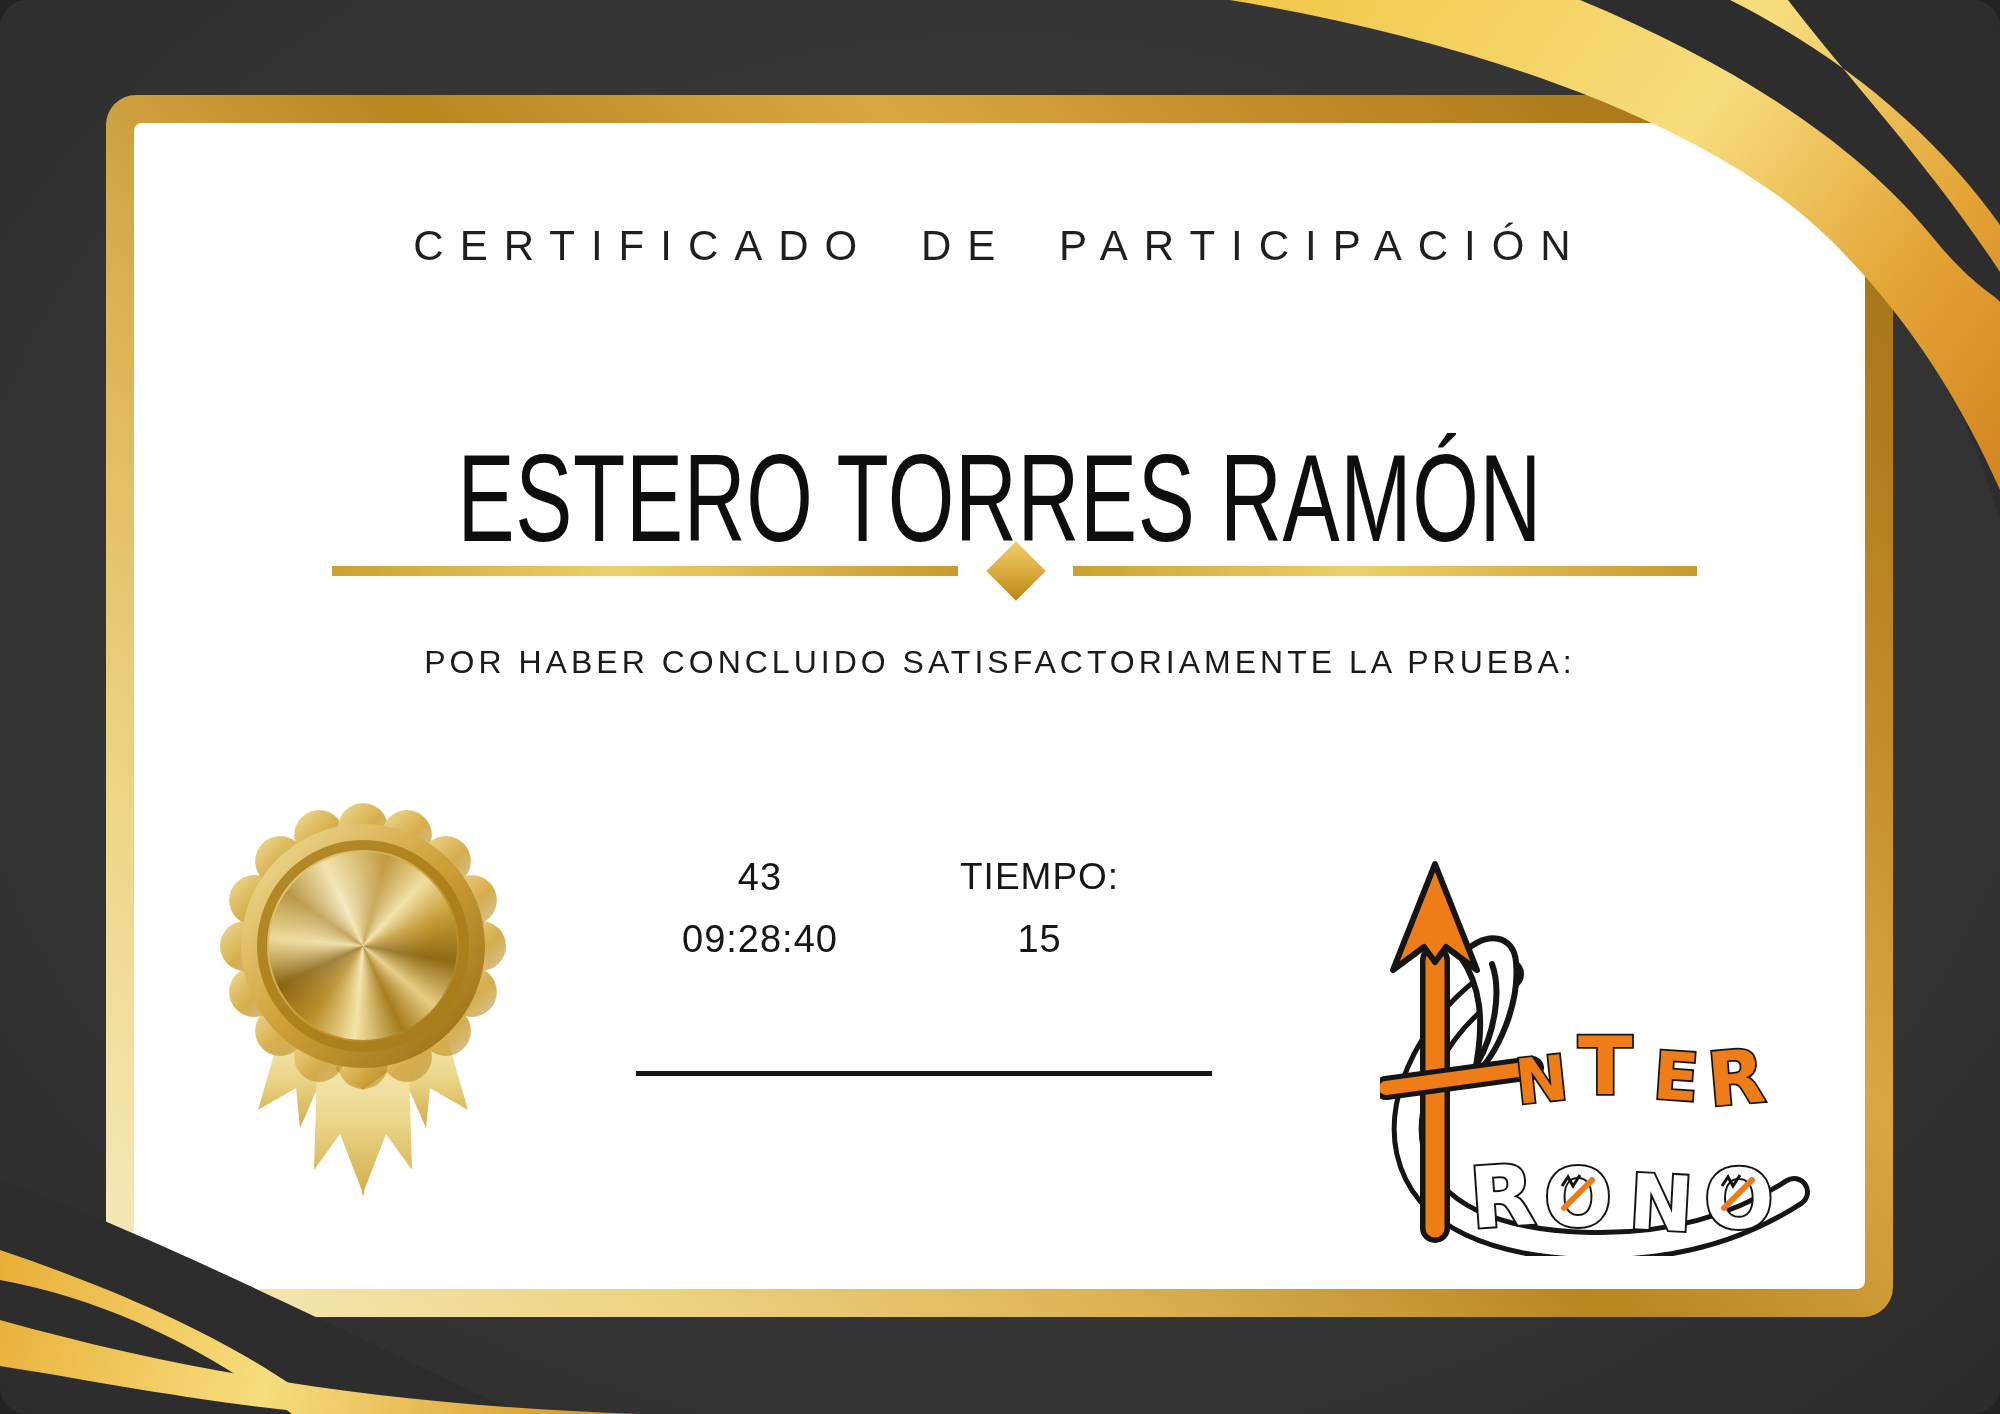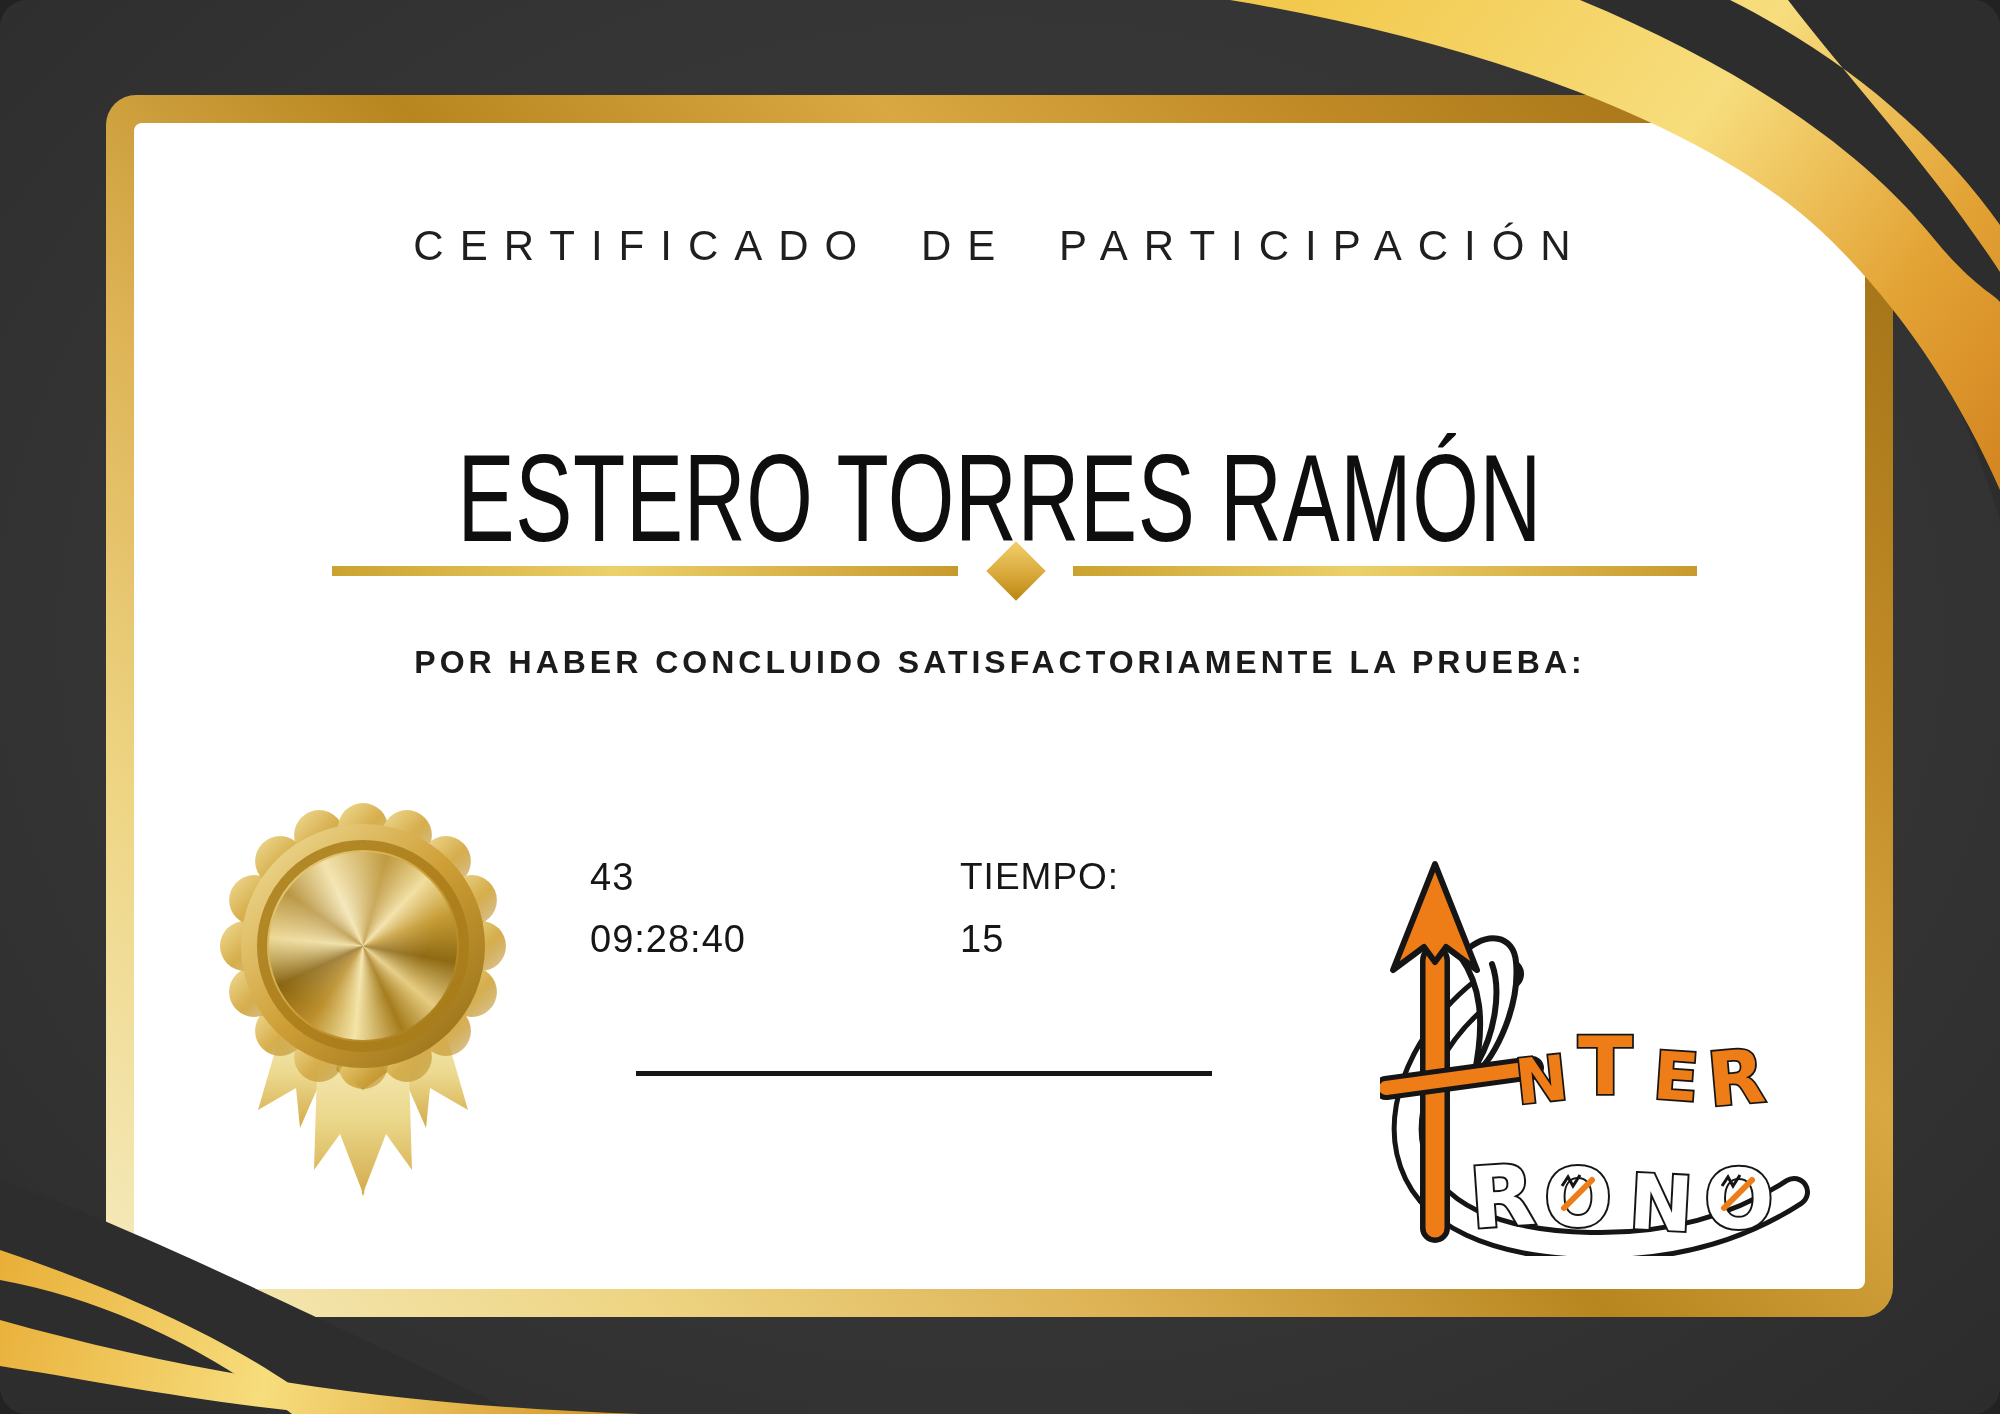--- a/index.html
+++ b/index.html
@@ -10,32 +10,32 @@
   .frame{position:absolute;left:106px;top:95px;width:1787px;height:1222px;border-radius:30px;
          background:linear-gradient(225deg,#9a6c12 0%,#c08a26 20%,#d9a843 34%,#b8861f 50%,#ddb254 66%,#eed584 82%,#f6ecc0 100%);}
   .sheet{position:absolute;left:28px;top:28px;right:28px;bottom:28px;background:#ffffff;border-radius:8px;}
   
   .title{position:absolute;left:0;top:222px;width:100%;text-align:center;
          font-size:42px;font-weight:400;letter-spacing:16px;word-spacing:20px;color:#1f1f1f;}
   .name-wrap{position:absolute;left:0;top:436px;width:100%;text-align:center;white-space:nowrap;}
   .name{display:inline-block;transform:scaleX(0.69);transform-origin:50% 50%;
         font-size:124px;font-weight:400;color:#0e0e0e;letter-spacing:1px;line-height:1;}
   .subtitle{position:absolute;left:0;top:644px;width:100%;text-align:center;
-            font-size:32px;font-weight:700;letter-spacing:4px;color:#1b1b1b;}
+            font-size:32px;font-weight:400;letter-spacing:4px;color:#1b1b1b;}
   
   .bar{position:absolute;top:566px;height:10px;background:linear-gradient(90deg,#caa22f,#ecd06a 45%,#c89a2e);}
   .bar.left{left:332px;width:626px;}
   .bar.right{left:1073px;width:624px;}
   .diamond{position:absolute;left:995px;top:550px;width:42px;height:42px;transform:rotate(45deg);
            background:linear-gradient(135deg,#f1d06a,#d9a93c 55%,#b8860f);}
   
   .stats{position:absolute;left:590px;top:846px;display:grid;grid-template-columns:340px auto;column-gap:30px;
          font-size:37px;color:#161616;letter-spacing:1px;line-height:62px;}
   .stats .lbl{text-align:right;}
-  .stats .val{text-align:left;font-size:38px;}
+  .stats .val{text-align:center;font-size:38px;}
   .sig-line{position:absolute;left:636px;top:1071px;width:576px;height:5px;background:#161616;}
   
   .medal{position:absolute;left:218px;top:798px;width:290px;height:412px;}
   .medal svg{position:absolute;left:0;top:0;}
   .medal-face{position:absolute;left:51px;top:54px;width:188px;height:188px;border-radius:50%;
       background:
         radial-gradient(circle at 38% 32%, rgba(255,255,255,0.38), rgba(255,255,255,0) 55%),
         conic-gradient(from 15deg at 50% 50%, #b98f2a, #f1dd9c 28deg, #c59b34 55deg, #8f6a14 85deg,
           #e6cc82 115deg, #a57c1c 140deg, #f4e4a6 170deg, #bb8f2b 200deg, #8a6511 230deg,
           #ecd78f 260deg, #ad821f 290deg, #f0dd9a 320deg, #b98f2a 360deg);

